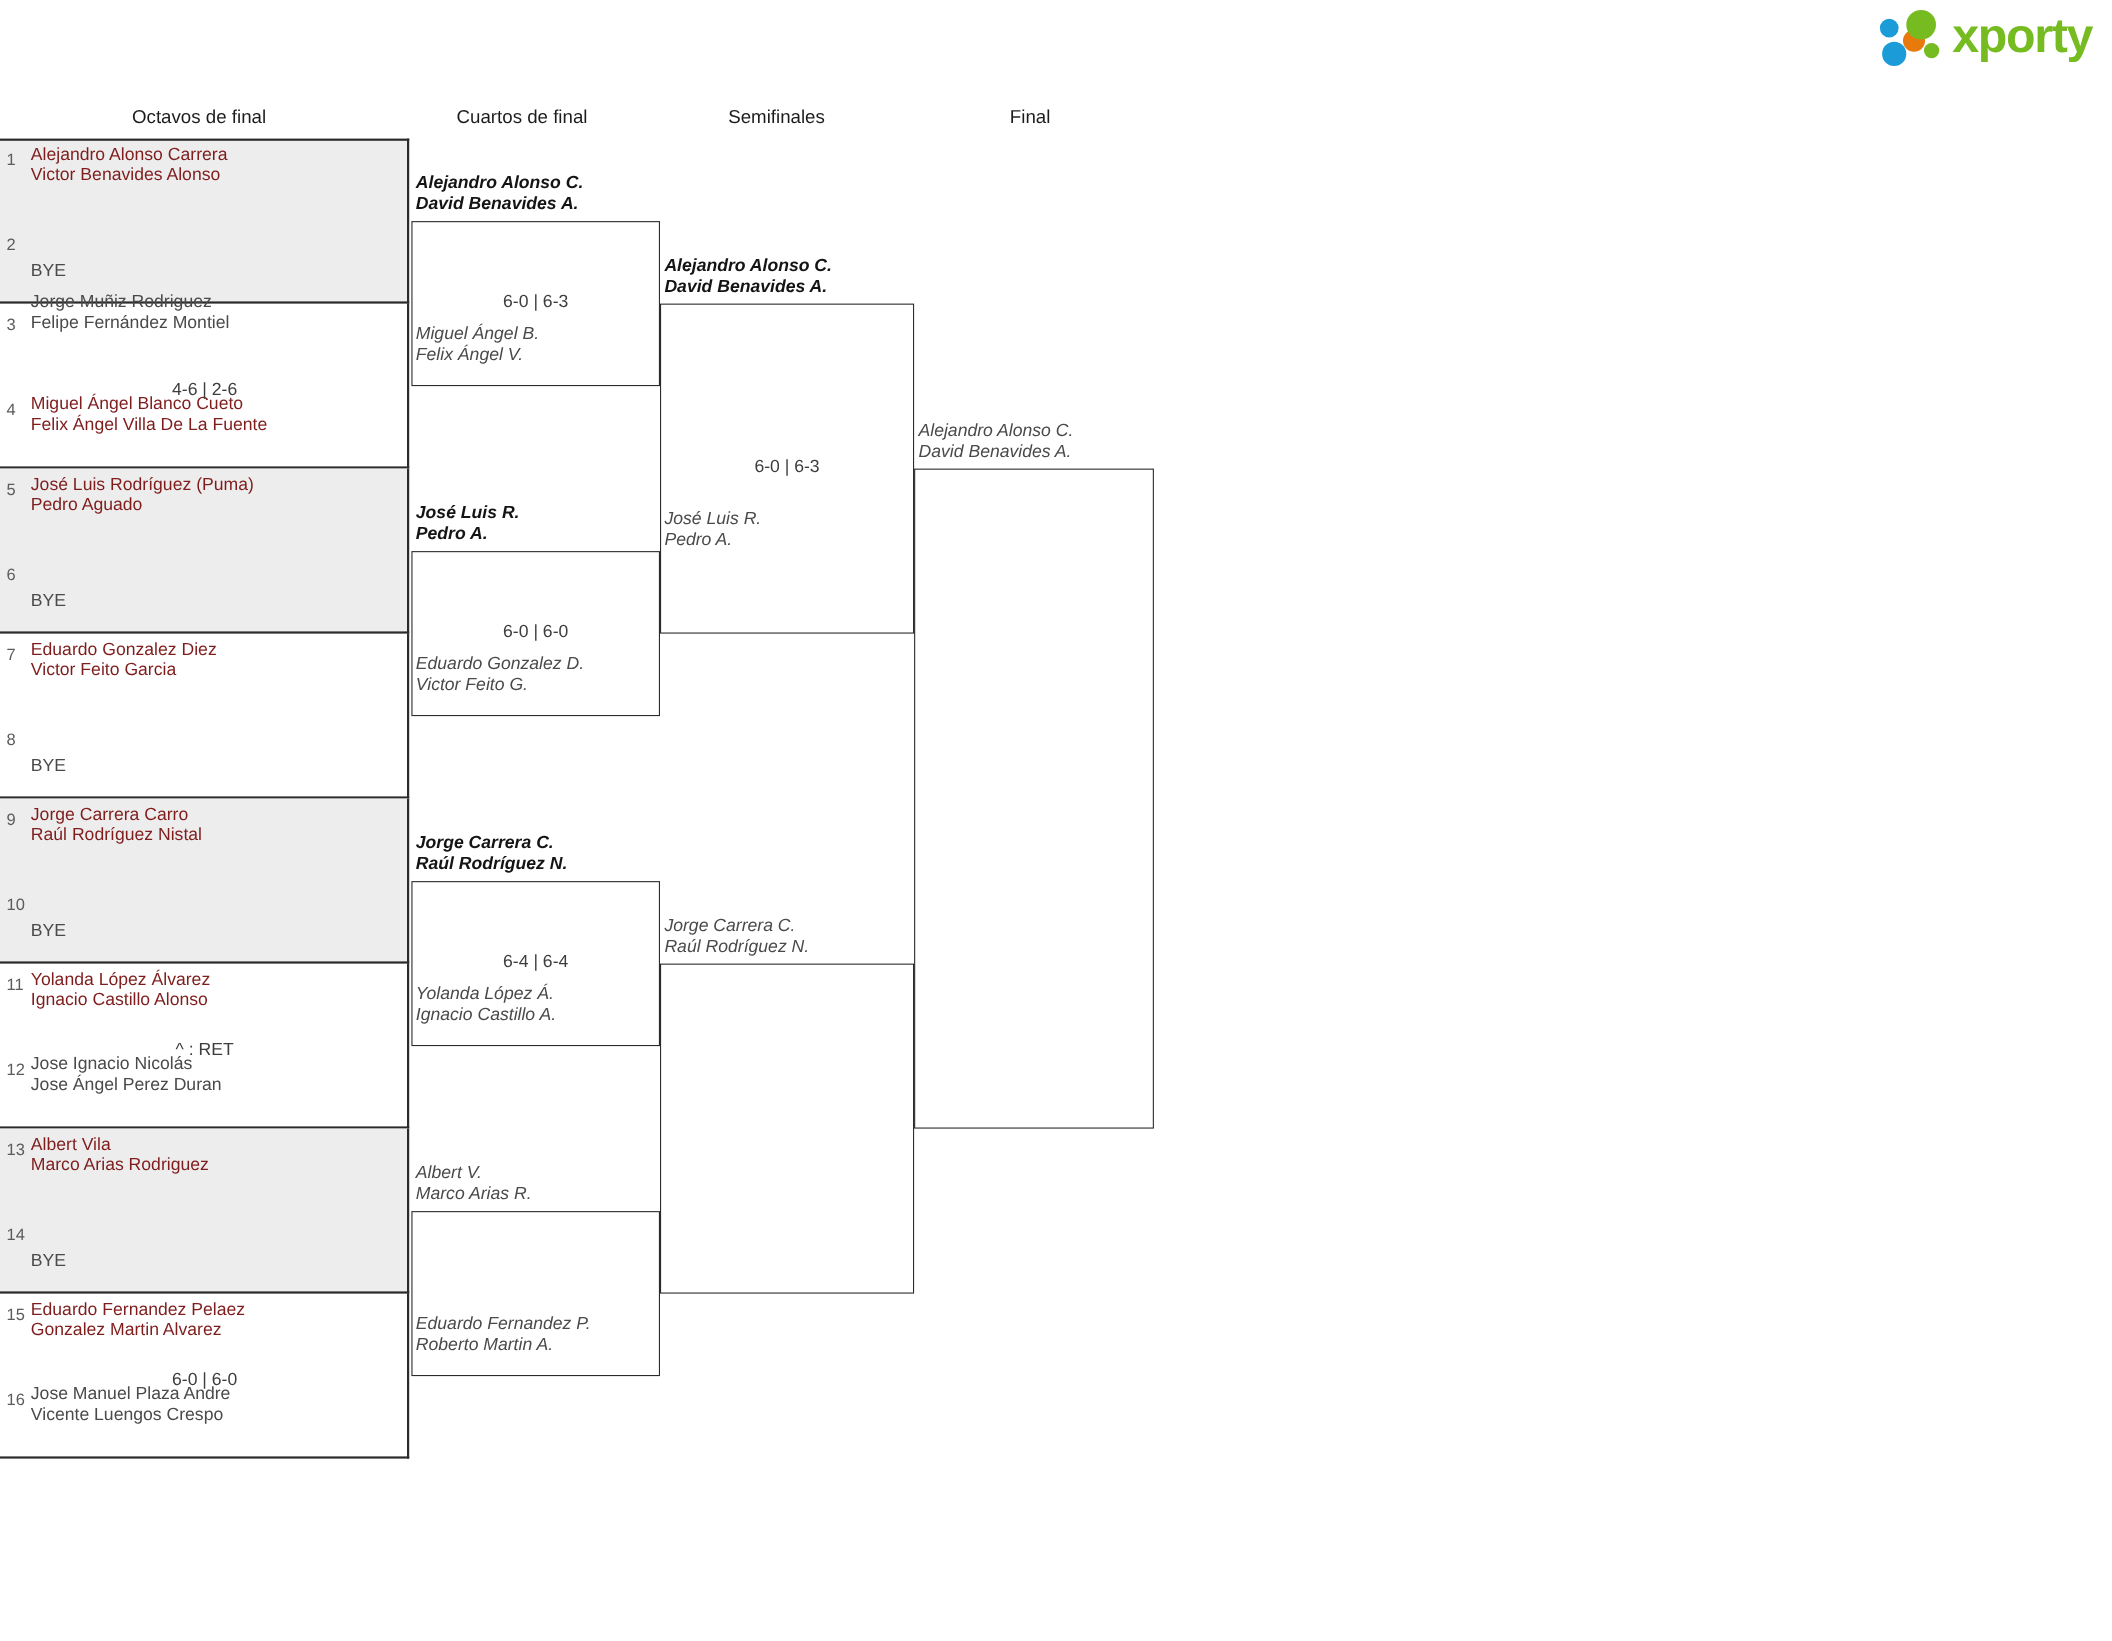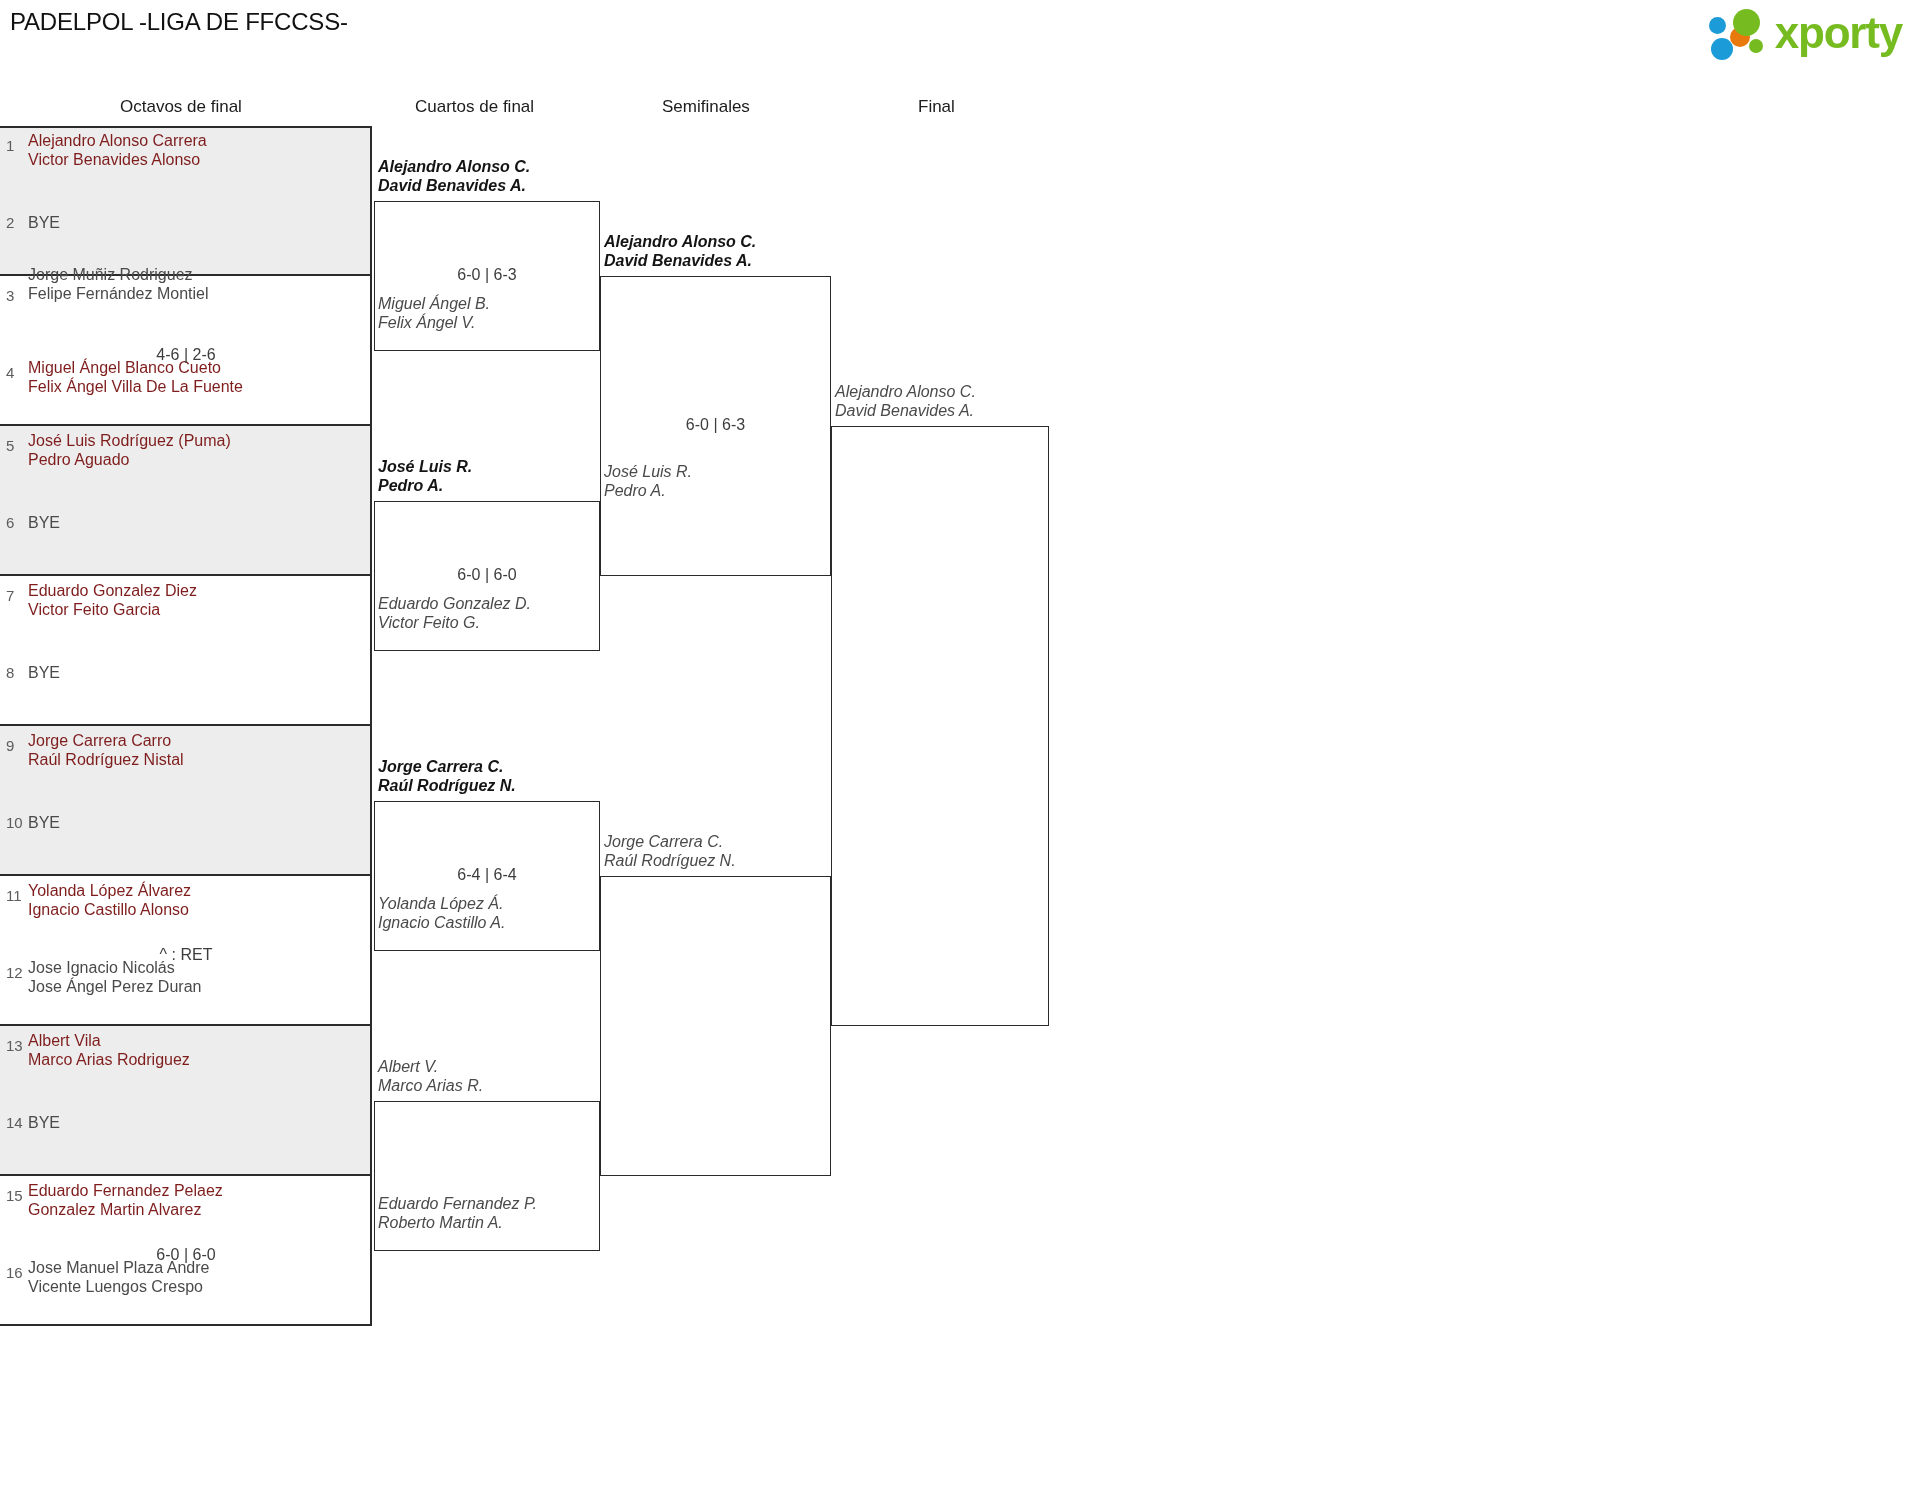--- a/index.html
+++ b/index.html
@@ -52,21 +52,21 @@
   }
   .team{
     position:absolute;left:28px;font-size:16px;line-height:19px;
     white-space:nowrap;
   }
   .team.win{font-weight:400;color:#7f1d1d;}
   .team.lose{font-weight:400;color:#4a4a4a;}
   .team .ln{display:block;}
   .bye{
     position:absolute;left:28px;font-size:16px;color:#4a4a4a;
-    line-height:19px;font-weight:400;
+    line-height:19px;font-weight:400;margin-top:24px;
   }
   .r1-score{
     position:absolute;font-size:16px;color:#3d3d3d;text-align:center;
     width:372px;left:0;
   }
   
   .conn{
     position:absolute;border:1px solid #2b2b2b;box-sizing:border-box;
     background:transparent;
   }
@@ -77,21 +77,20 @@
     position:absolute;font-size:16px;line-height:19px;white-space:nowrap;font-style:italic;
   }
   .adv.win{font-weight:700;color:#141414;}
   .adv.lose{font-weight:400;color:#4a4a4a;}
   .adv .ln{display:block;}
 </style>
 </head>
 <body>
 
 <div id="header">
-  <div class="title-line">PADELPOL -LIGA DE FFCCSS-</div>
 </div>
 
 <div id="logo">
   <div id="logo-dots">
     <i class="d-blue1"></i>
       <i class="d-blue2"></i>
       <i class="d-orange"></i>
       <i class="d-green1"></i>
       <i class="d-green2"></i>
   </div>

